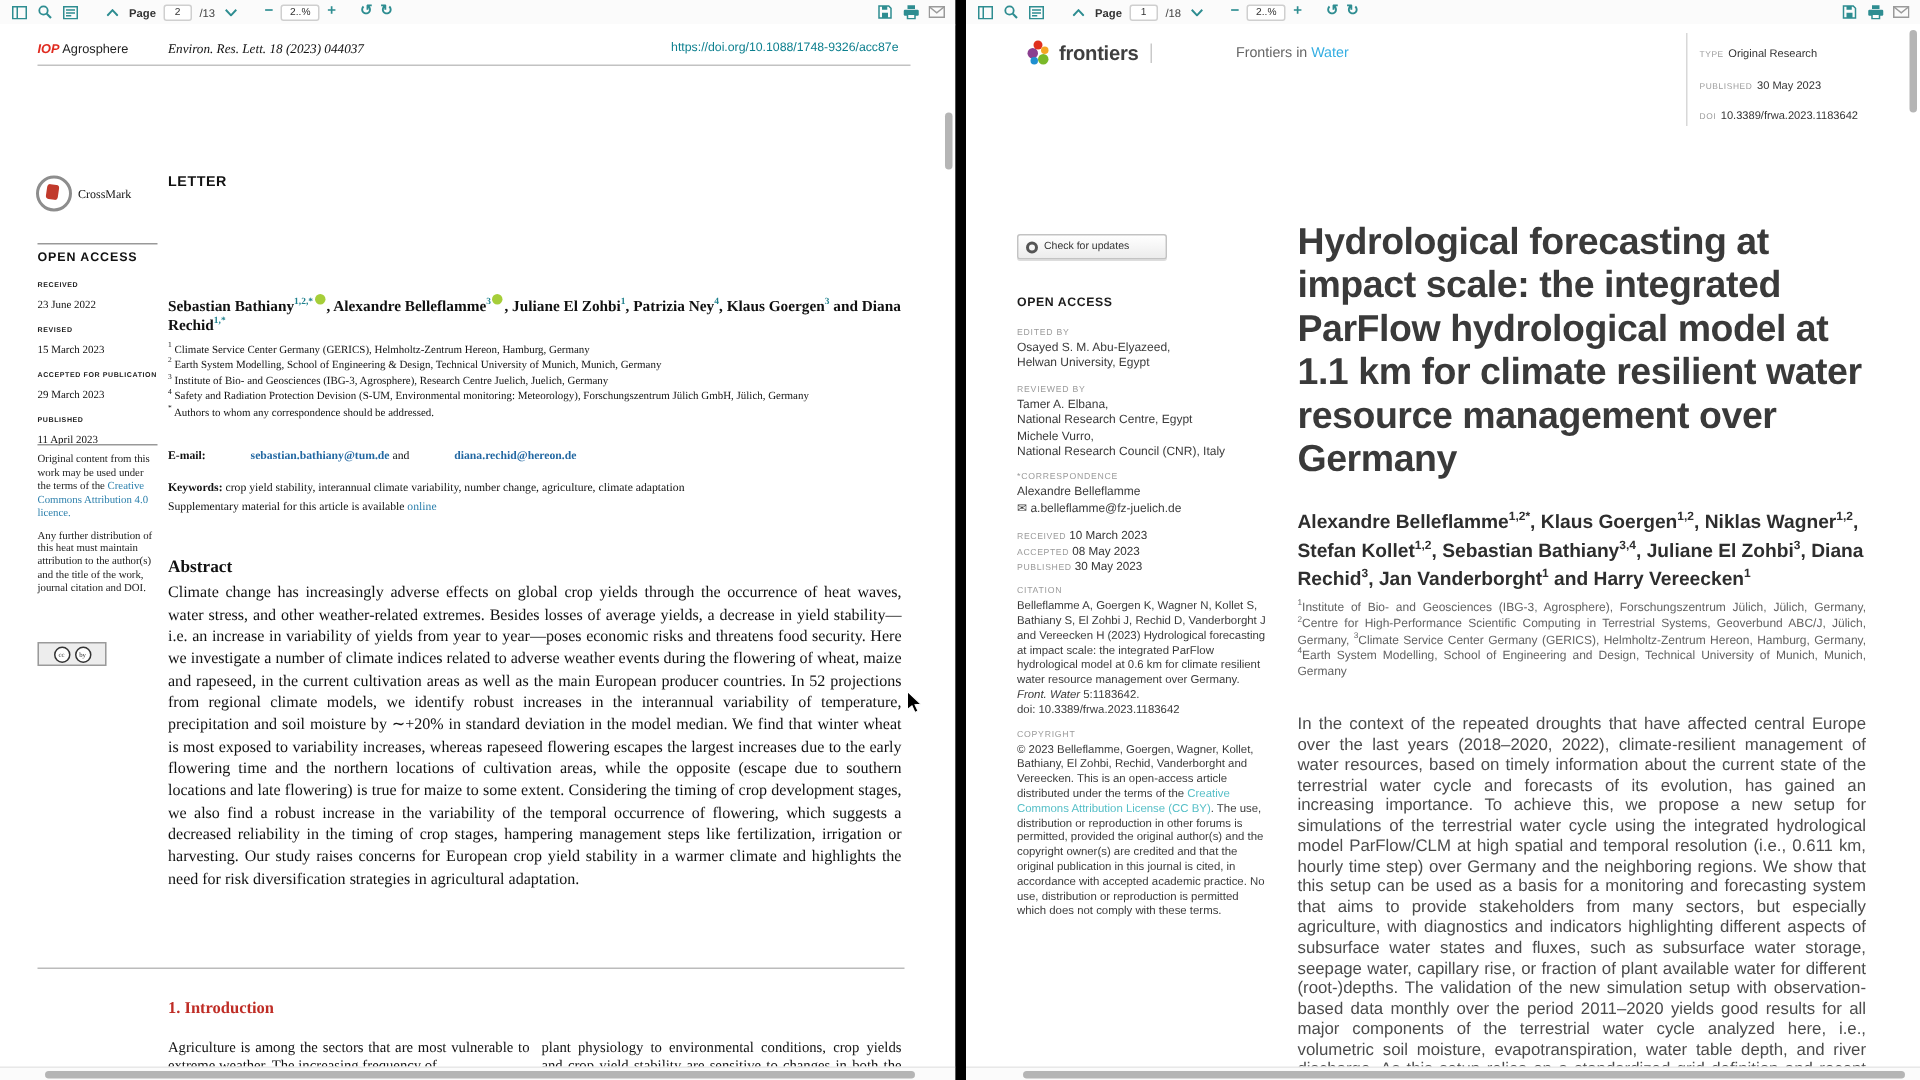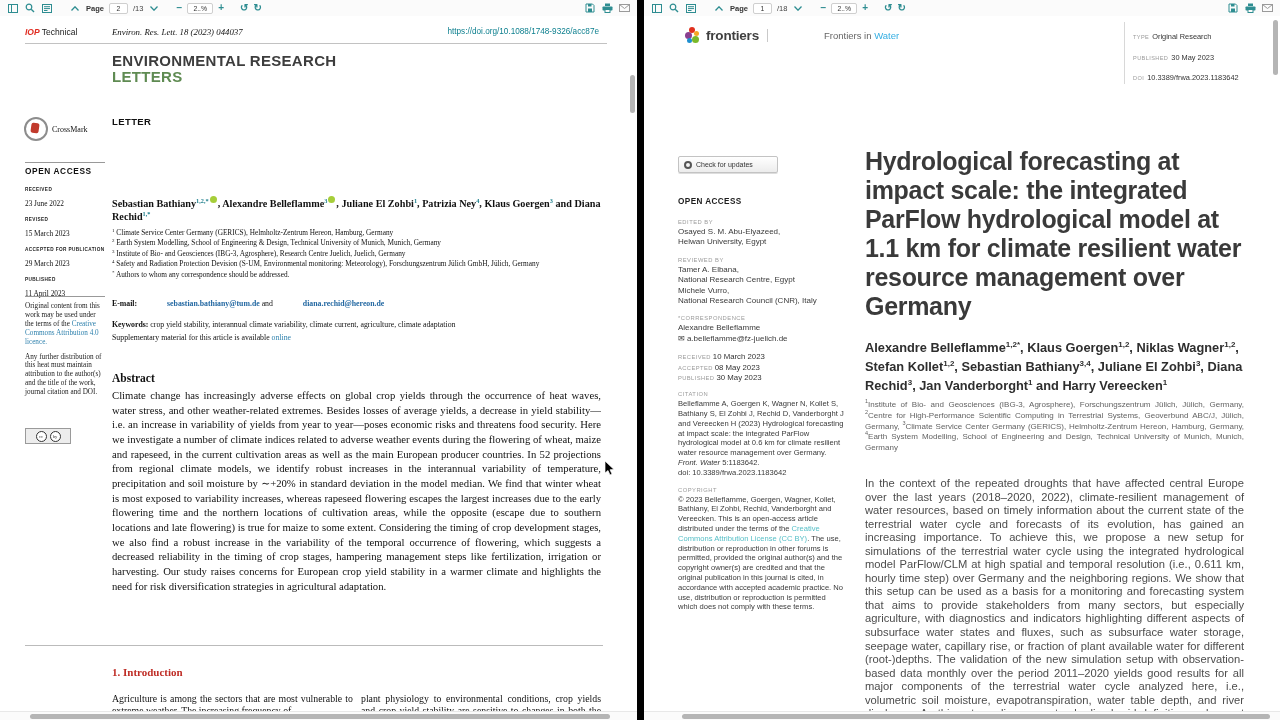--- a/index.html
+++ b/index.html
@@ -194,28 +194,24 @@
       </span>
       <span class="tbi gray">
         <svg width="11" height="8" viewBox="0 0 11 8">
             <rect x="0.5" y="0.5" width="10" height="7" fill="none" stroke="currentColor"></rect>
             <polyline points="0.5,0.5 5.5,4.5 10.5,0.5" fill="none" stroke="currentColor"></polyline>
           </svg>
       </span>
     </div>
 
     <div class="doc ldoc">
-      <div class="abs l-iop"><b>IOP</b><span> Technical</span></div>
+      <div class="abs l-iop"><b>IOP</b><span> Agrosphere</span></div>
       <div class="abs l-cite">Environ. Res. Lett. 18 (2023) 044037</div>
       <div class="abs l-doi">https://doi.org/10.1088/1748-9326/acc87e</div>
       <div class="abs l-toprule"></div>
-      <div class="abs l-journal">
-        <div>ENVIRONMENTAL RESEARCH</div>
-        <div class="g">LETTERS</div>
-      </div>
 
       <div class="abs l-cm">
         <span class="l-cm-c"></span>
         <span class="l-cm-t">CrossMark</span>
       </div>
       <div class="abs l-rule-sb" style="top:146px;"></div>
       <div class="abs l-oa">OPEN ACCESS</div>
       <div class="abs l-dates">
         <div class="l-date"><span class="lab">RECEIVED</span><span class="val">23 June 2022</span></div>
         <div class="l-date"><span class="lab">REVISED</span><span class="val">15 March 2023</span></div>
@@ -238,21 +234,21 @@
         <div class="l-affil"><sup>1</sup> <span>Climate Service Center Germany (GERICS), Helmholtz-Zentrum Hereon, Hamburg, Germany</span></div>
         <div class="l-affil"><sup>2</sup> <span>Earth System Modelling, School of Engineering &amp; Design, Technical University of Munich, Munich, Germany</span></div>
         <div class="l-affil"><sup>3</sup> <span>Institute of Bio- and Geosciences (IBG-3, Agrosphere), Research Centre Juelich, Juelich, Germany</span></div>
         <div class="l-affil"><sup>4</sup> <span>Safety and Radiation Protection Devision (S-UM, Environmental monitoring: Meteorology), Forschungszentrum Jülich GmbH, Jülich, Germany</span></div>
         <div class="l-affil"><sup>*</sup> <span>Authors to whom any correspondence should be addressed.</span></div>
       </div>
       <div class="abs l-email">
         <b>E-mail: </b><b class="blue">sebastian.bathiany@tum.de</b><span> and </span><b class="blue">diana.rechid@hereon.de</b>
       </div>
       <div class="abs l-kw">
-        <b>Keywords: </b><span>crop yield stability, interannual climate variability, climate current, agriculture, climate adaptation</span>
+        <b>Keywords: </b><span>crop yield stability, interannual climate variability, number change, agriculture, climate adaptation</span>
       </div>
       <div class="abs l-supp">
         <span>Supplementary material for this article is available </span><span class="teal">online</span>
       </div>
       <div class="abs l-absh">Abstract</div>
       <p class="abs l-abs" style="margin:0;">Climate change has increasingly adverse effects on global crop yields through the occurrence of heat waves, water stress, and other weather-related extremes. Besides losses of average yields, a decrease in yield stability—i.e. an increase in variability of yields from year to year—poses economic risks and threatens food security. Here we investigate a number of climate indices related to adverse weather events during the flowering of wheat, maize and rapeseed, in the current cultivation areas as well as the main European producer countries. In 52 projections from regional climate models, we identify robust increases in the interannual variability of temperature, precipitation and soil moisture by ∼+20% in standard deviation in the model median. We find that winter wheat is most exposed to variability increases, whereas rapeseed flowering escapes the largest increases due to the early flowering time and the northern locations of cultivation areas, while the opposite (escape due to southern locations and late flowering) is true for maize to some extent. Considering the timing of crop development stages, we also find a robust increase in the variability of the temporal occurrence of flowering, which suggests a decreased reliability in the timing of crop stages, hampering management steps like fertilization, irrigation or harvesting. Our study raises concerns for European crop yield stability in a warmer climate and highlights the need for risk diversification strategies in agricultural adaptation.</p>
       <div class="abs l-botrule"></div>
       <div class="abs l-intro">1. Introduction</div>
       <p class="abs l-col l-col1" style="margin:0;">Agriculture is among the sectors that are most vulnerable to extreme weather. The increasing frequency of</p>
       <p class="abs l-col l-col2" style="margin:0;">

